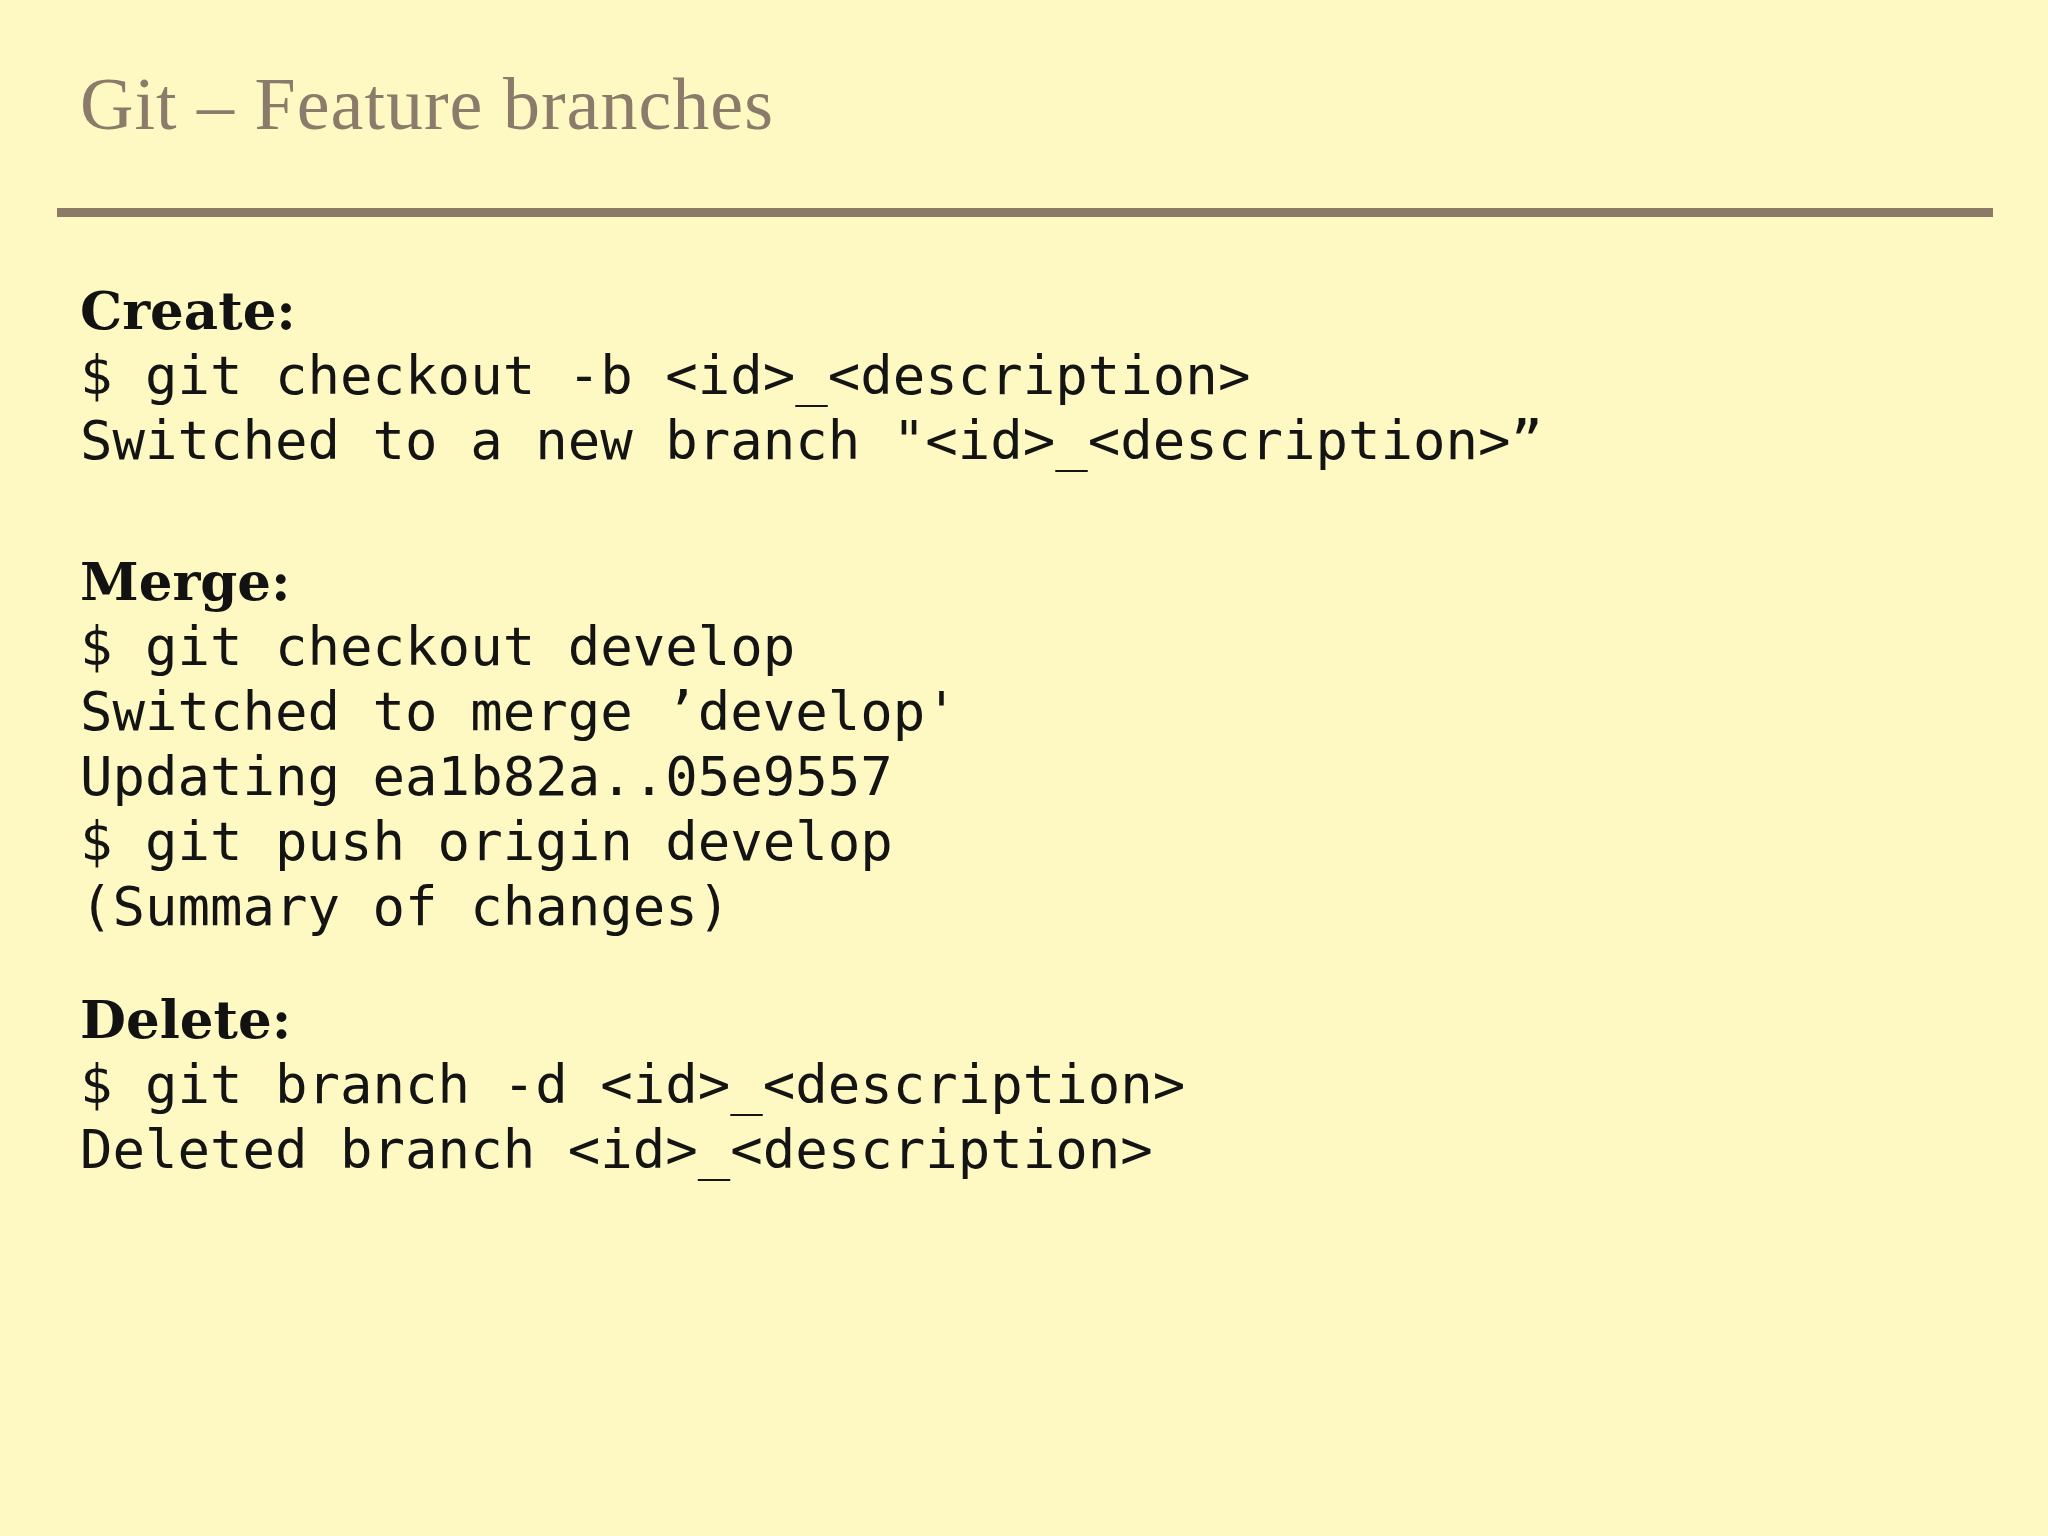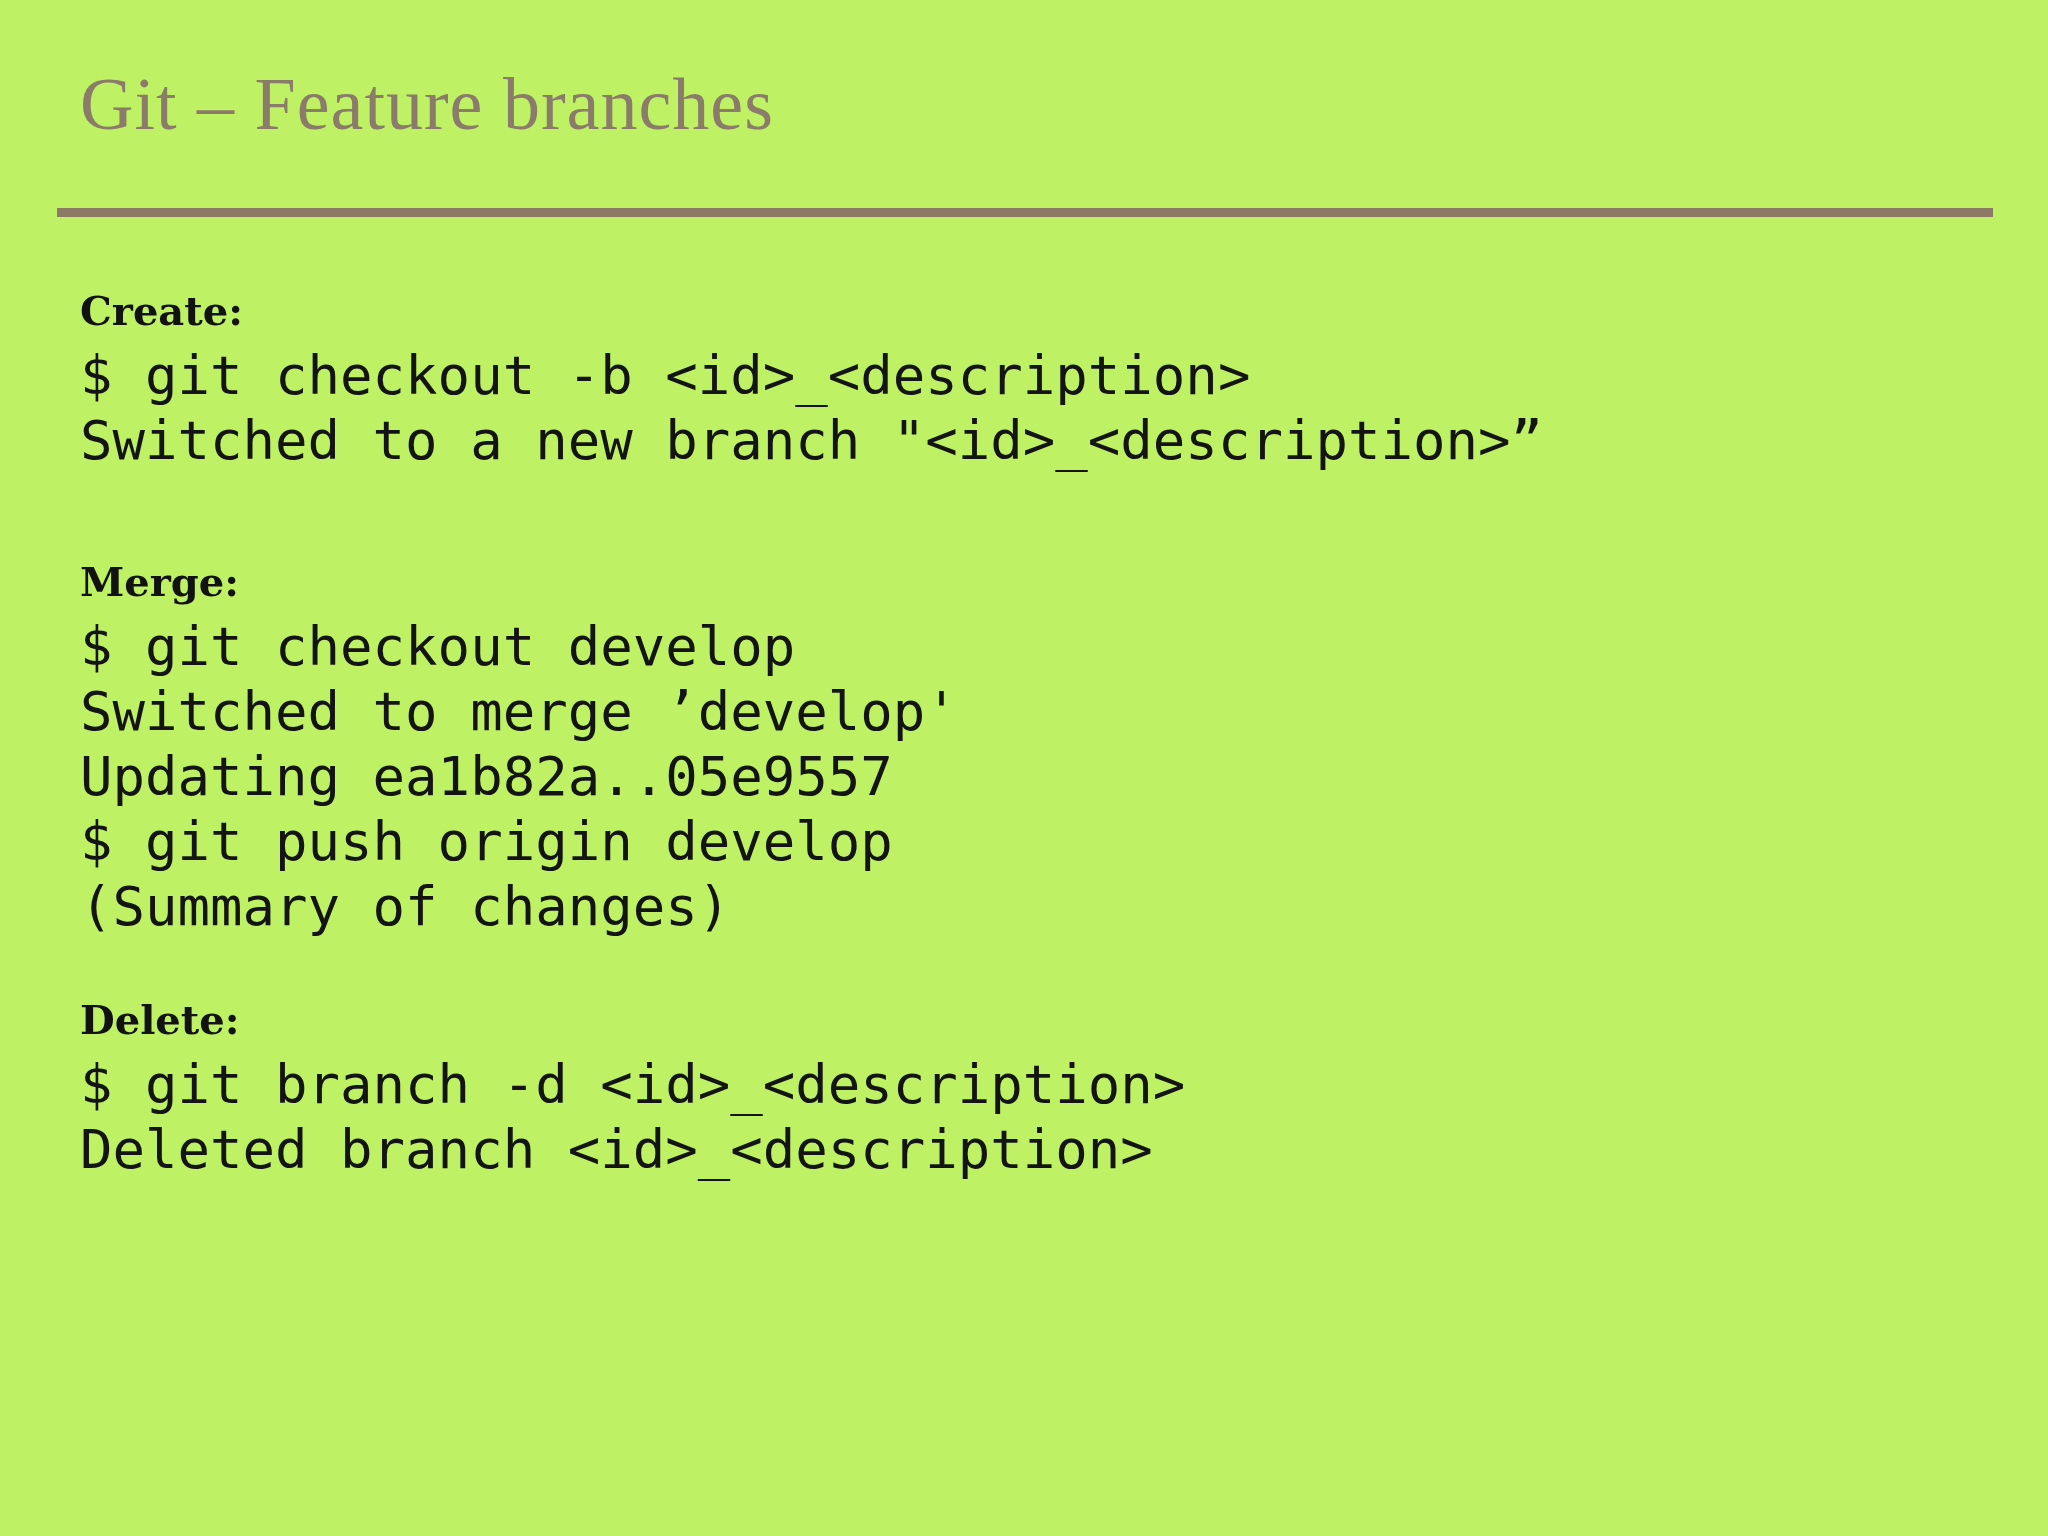--- a/index.html
+++ b/index.html
@@ -10,21 +10,21 @@
   body {
     width: 2048px;
     height: 1536px;
     position: relative;
     font-family: "Liberation Serif", serif;
     overflow: hidden;
   }
   .slide {
     position: absolute;
     inset: 0;
-    background: #bef264;
+    background: #fef9c3;
   }
   .slide-title {
     position: absolute;
     left: 80px;
     top: 62px;
     margin: 0;
     font-family: "Liberation Serif", serif;
     font-weight: normal;
     font-size: 74px;
     line-height: 1.15;
@@ -42,21 +42,21 @@
   .content {
     position: absolute;
     left: 80px;
     top: 278px;
     right: 60px;
   }
   .section-heading {
     margin: 0;
     font-family: "DejaVu Serif", "Liberation Serif", serif;
     font-weight: bold;
-    font-size: 40px;
+    font-size: 53px;
     line-height: 65px;
     color: #121212;
   }
   .code-line {
     font-family: "DejaVu Sans Mono", "Liberation Mono", monospace;
     font-size: 54px;
     line-height: 65px;
     color: #141414;
     white-space: pre;
   }

